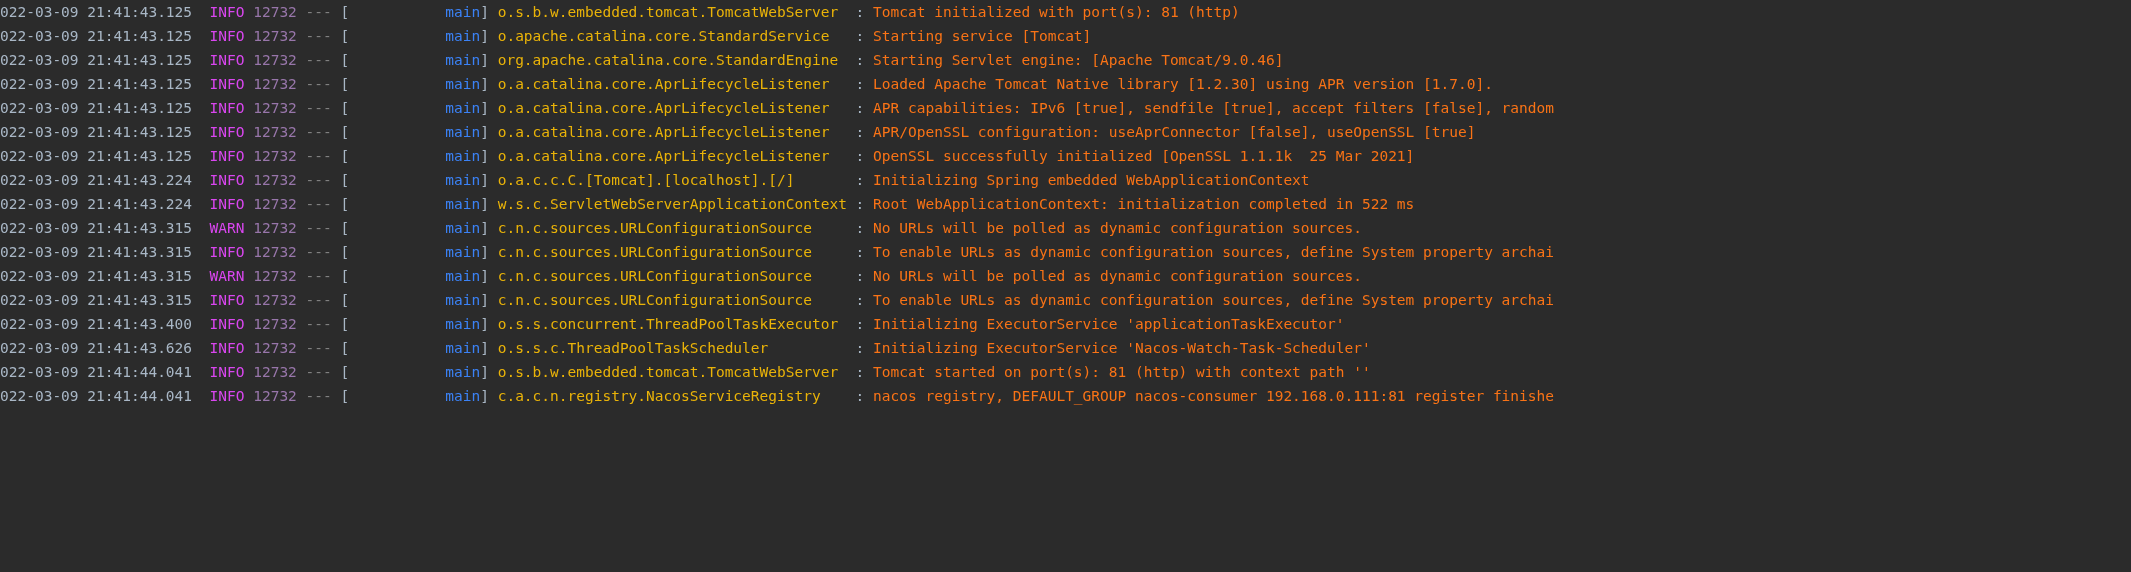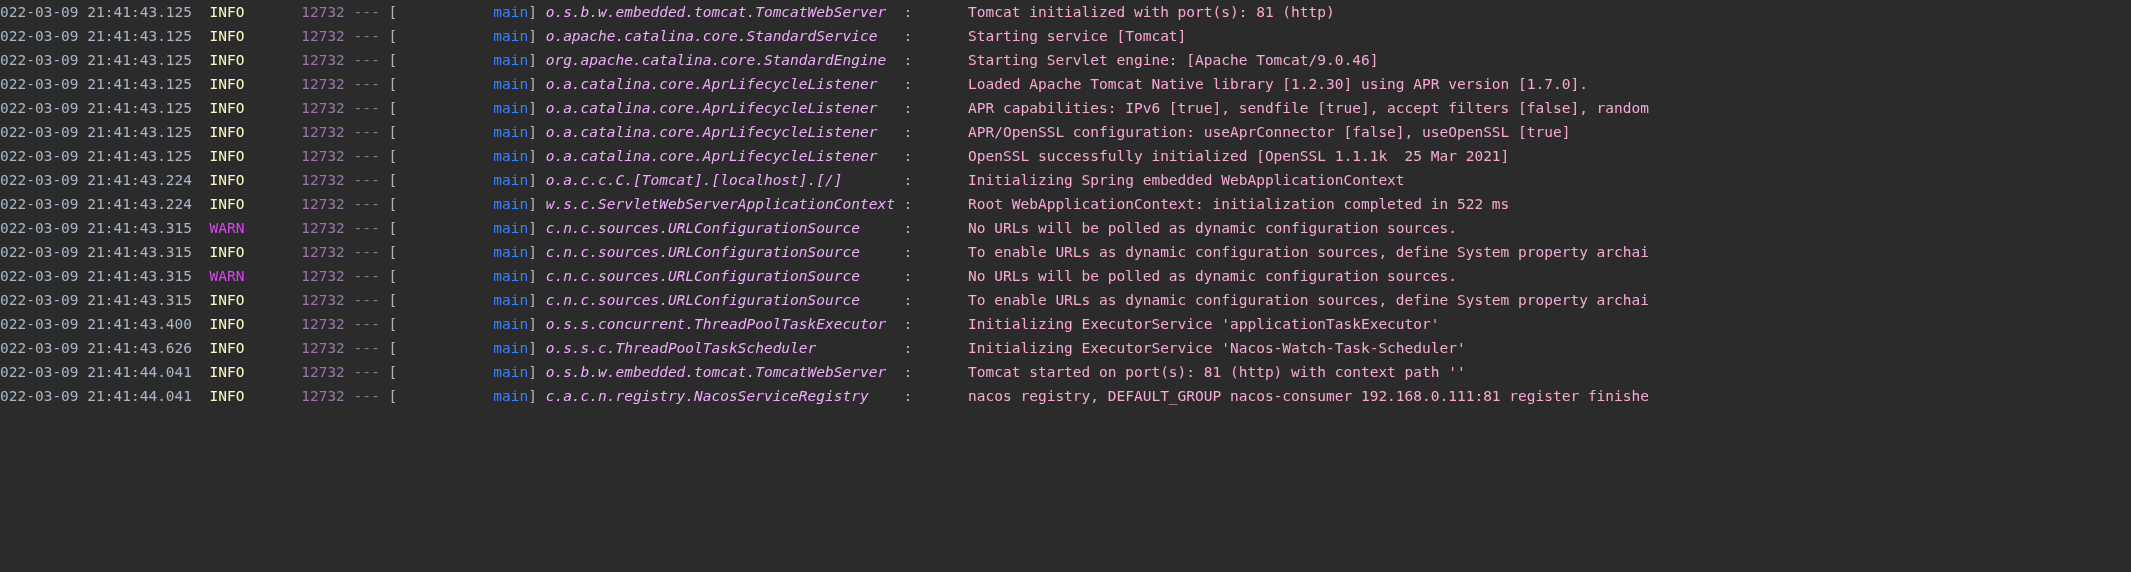--- a/index.html
+++ b/index.html
@@ -26,53 +26,50 @@
     .log-line {
       display: flex;
       height: 24px;
       white-space: pre;
     }
     .timestamp {
       color: #a9b7c6;
       display: inline-block;
     }
     .level-info {
-      color: #fef9c3;
+      color: #d946ef;
       display: inline-block;
     }
     .level-warn {
       color: #d946ef;
       display: inline-block;
     }
     .pid {
       color: #9876aa;
       display: inline-block;
-      margin-left: 48px;
     }
     .dashes {
       color: #808080;
       display: inline-block;
     }
     .bracket {
       color: #a9b7c6;
       display: inline-block;
     }
     .thread {
       color: #3b82f6;
       display: inline-block;
     }
     .logger {
-      color: #f0abfc;
+      color: #eab308;
       display: inline-block;
-      font-style: italic;
     }
     .message {
-      color: #f9a8d4;
+      color: #f97316;
       display: inline-block;
-      margin-left: 47px;
     }
     .separator {
       color: #a9b7c6;
       display: inline-block;
     }
   </style>
 </head>
 <body>
 
 <div class="log-container" id="log-root">

